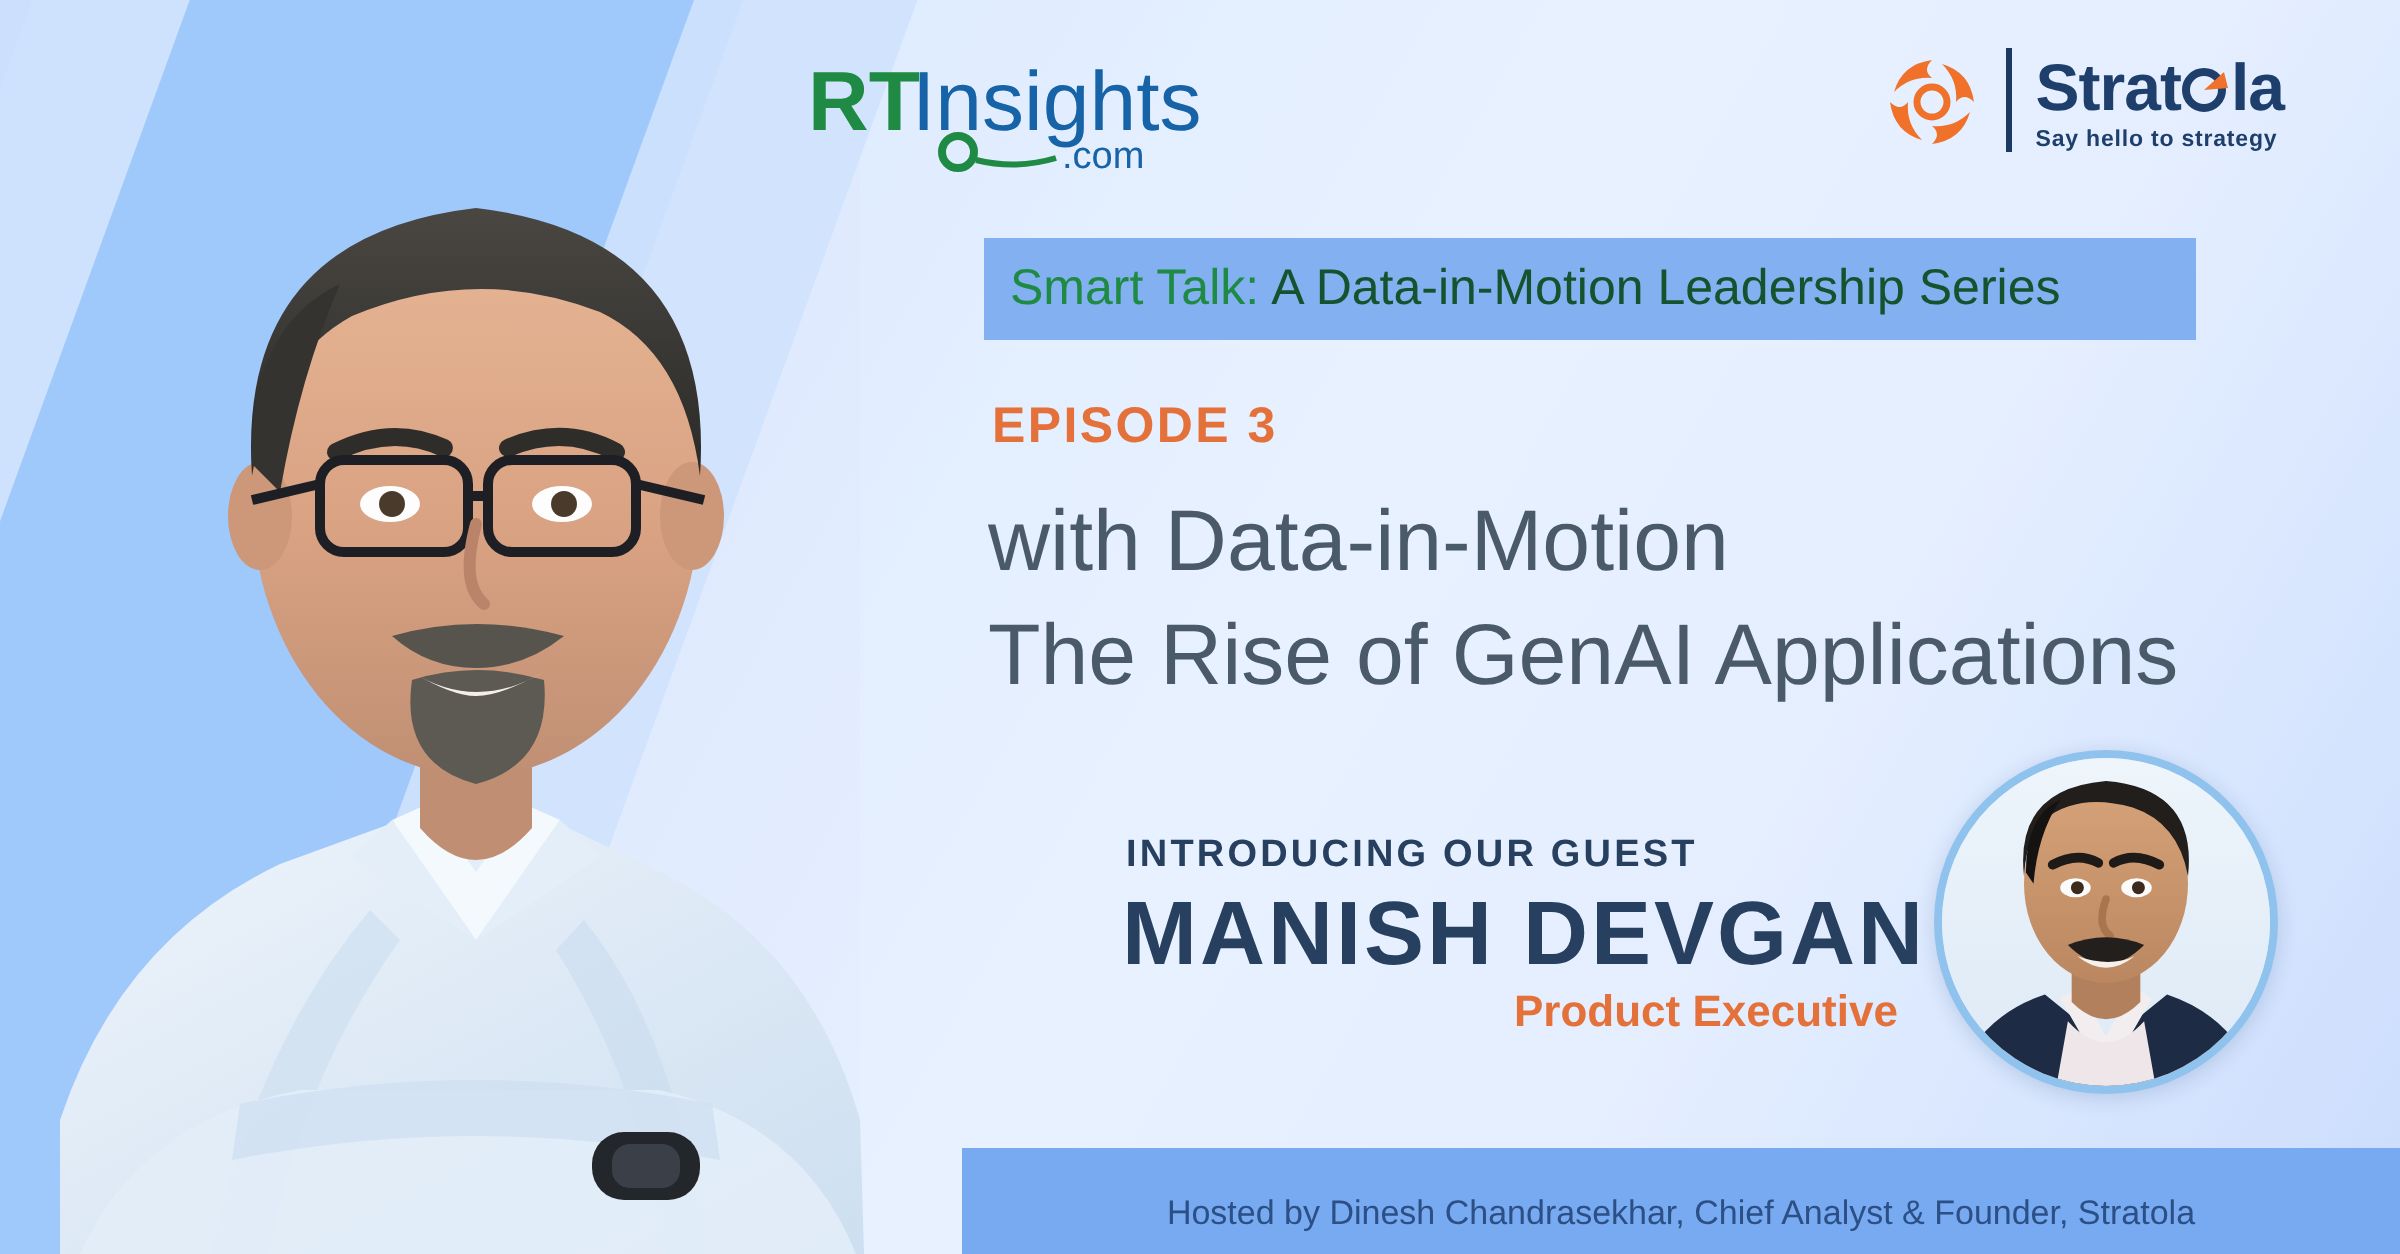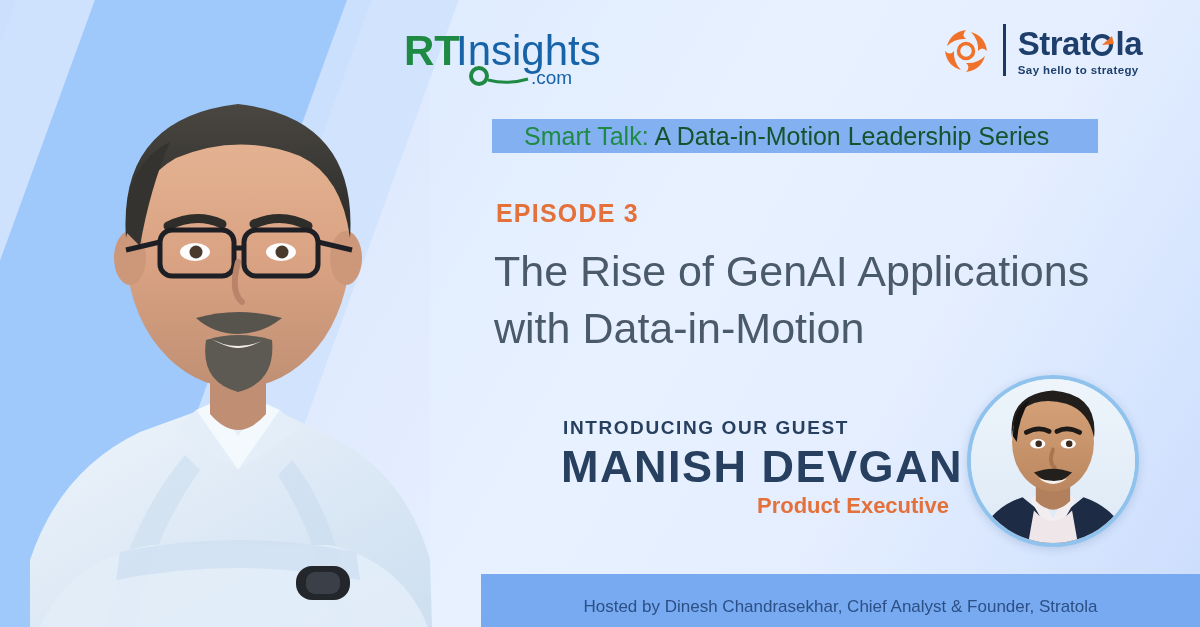--- a/index.html
+++ b/index.html
@@ -65,24 +65,24 @@
   .stratola-o { display: inline-block; position: relative; width: 25px; height: 25px; }
   .stratola-o svg { position: absolute; left: 0; bottom: -2px; }
   .stratola-tag {
     font-size: 11.5px; font-weight: bold; color: #1e3f6b;
     letter-spacing: .4px; margin-top: 4px;
   }
 
   
   .series-banner {
     position: absolute; left: 492px; top: 119px;
-    width: 606px; height: 34px;
+    width: 606px; height: 51px;
     background: #82b0f0;
     display: flex; align-items: center;
-    padding-left: 32px;
+    padding-left: 13px;
     font-size: 25px;
     white-space: nowrap;
   }
   .series-prefix { color: #1f8a43; font-weight: 500; }
   .series-rest   { color: #14532d; margin-left: 6px; }
 
   
   .episode {
     position: absolute; left: 496px; top: 199px;
     font-size: 25px; font-weight: bold; color: #e4703a;
@@ -255,22 +255,22 @@
   </div>
 
   <div class="series-banner">
     <span class="series-prefix">Smart Talk:</span>
     <span class="series-rest">A Data-in-Motion Leadership Series</span>
   </div>
 
   <div class="episode">EPISODE 3</div>
 
   <div class="talk-title">
+    <div>with Data-in-Motion</div>
     <div>The Rise of GenAI Applications</div>
-    <div>with Data-in-Motion</div>
   </div>
 
   <div class="guest-intro">INTRODUCING OUR GUEST</div>
   <div class="guest-name">MANISH DEVGAN</div>
   <div class="guest-role">Product Executive</div>
 
   <div class="guest-avatar">
     <svg viewBox="0 0 172 172" preserveAspectRatio="xMidYMid slice">
       <defs>
         <linearGradient id="gBg" x1="0" y1="0" x2="0" y2="1">

